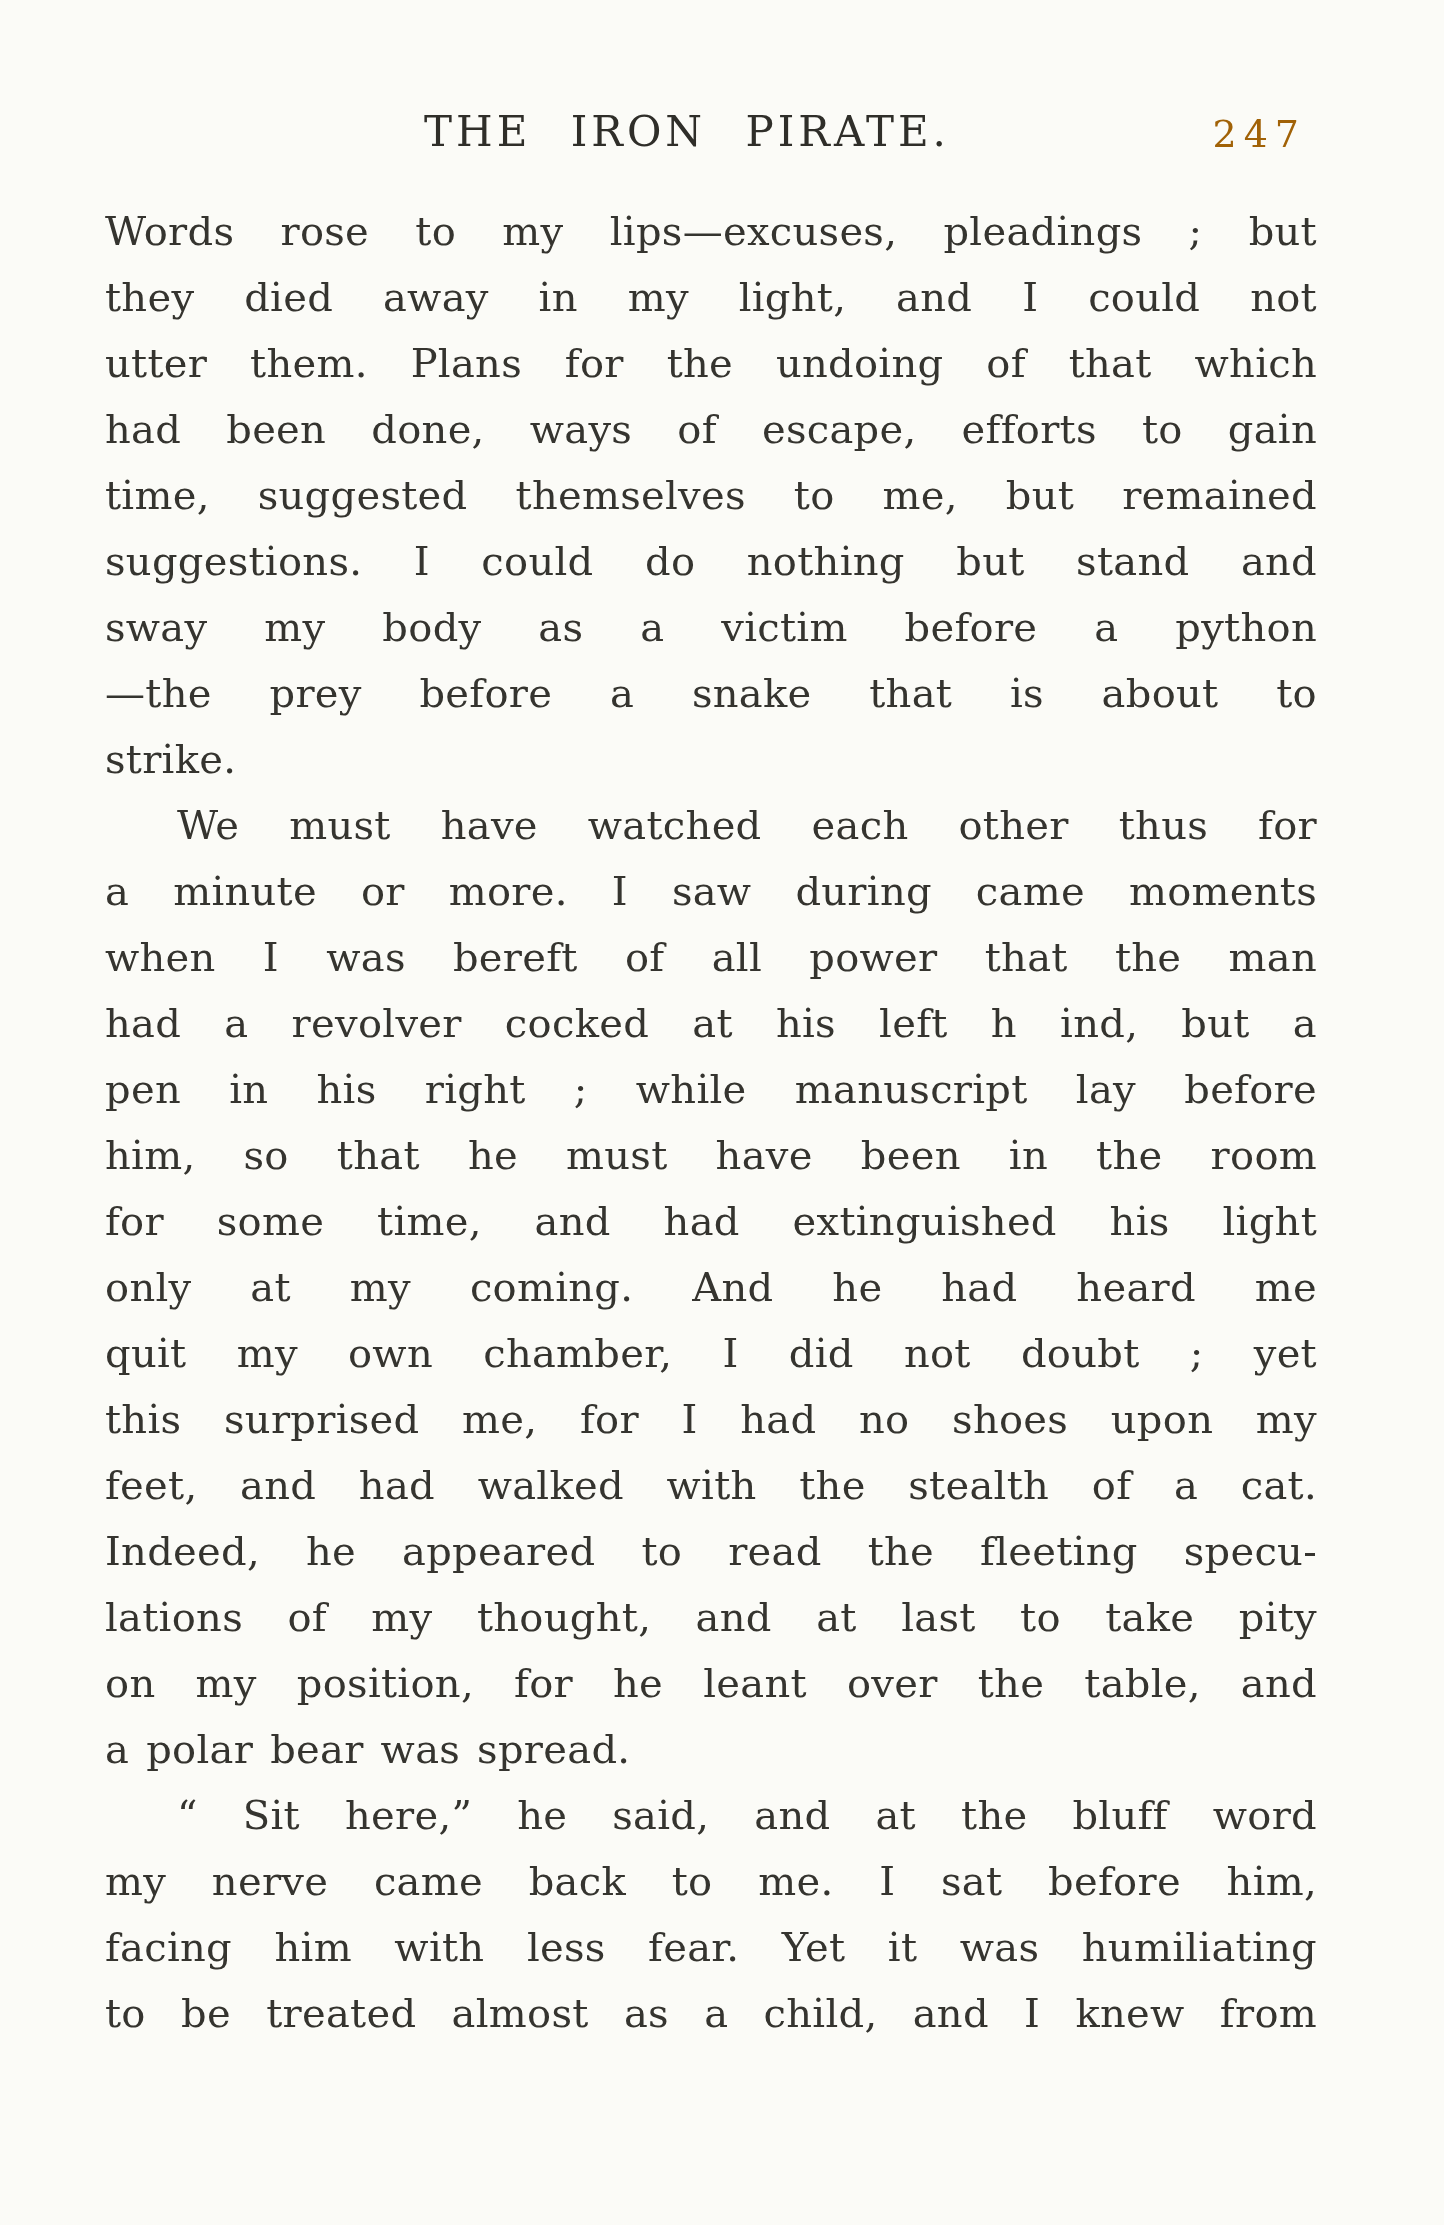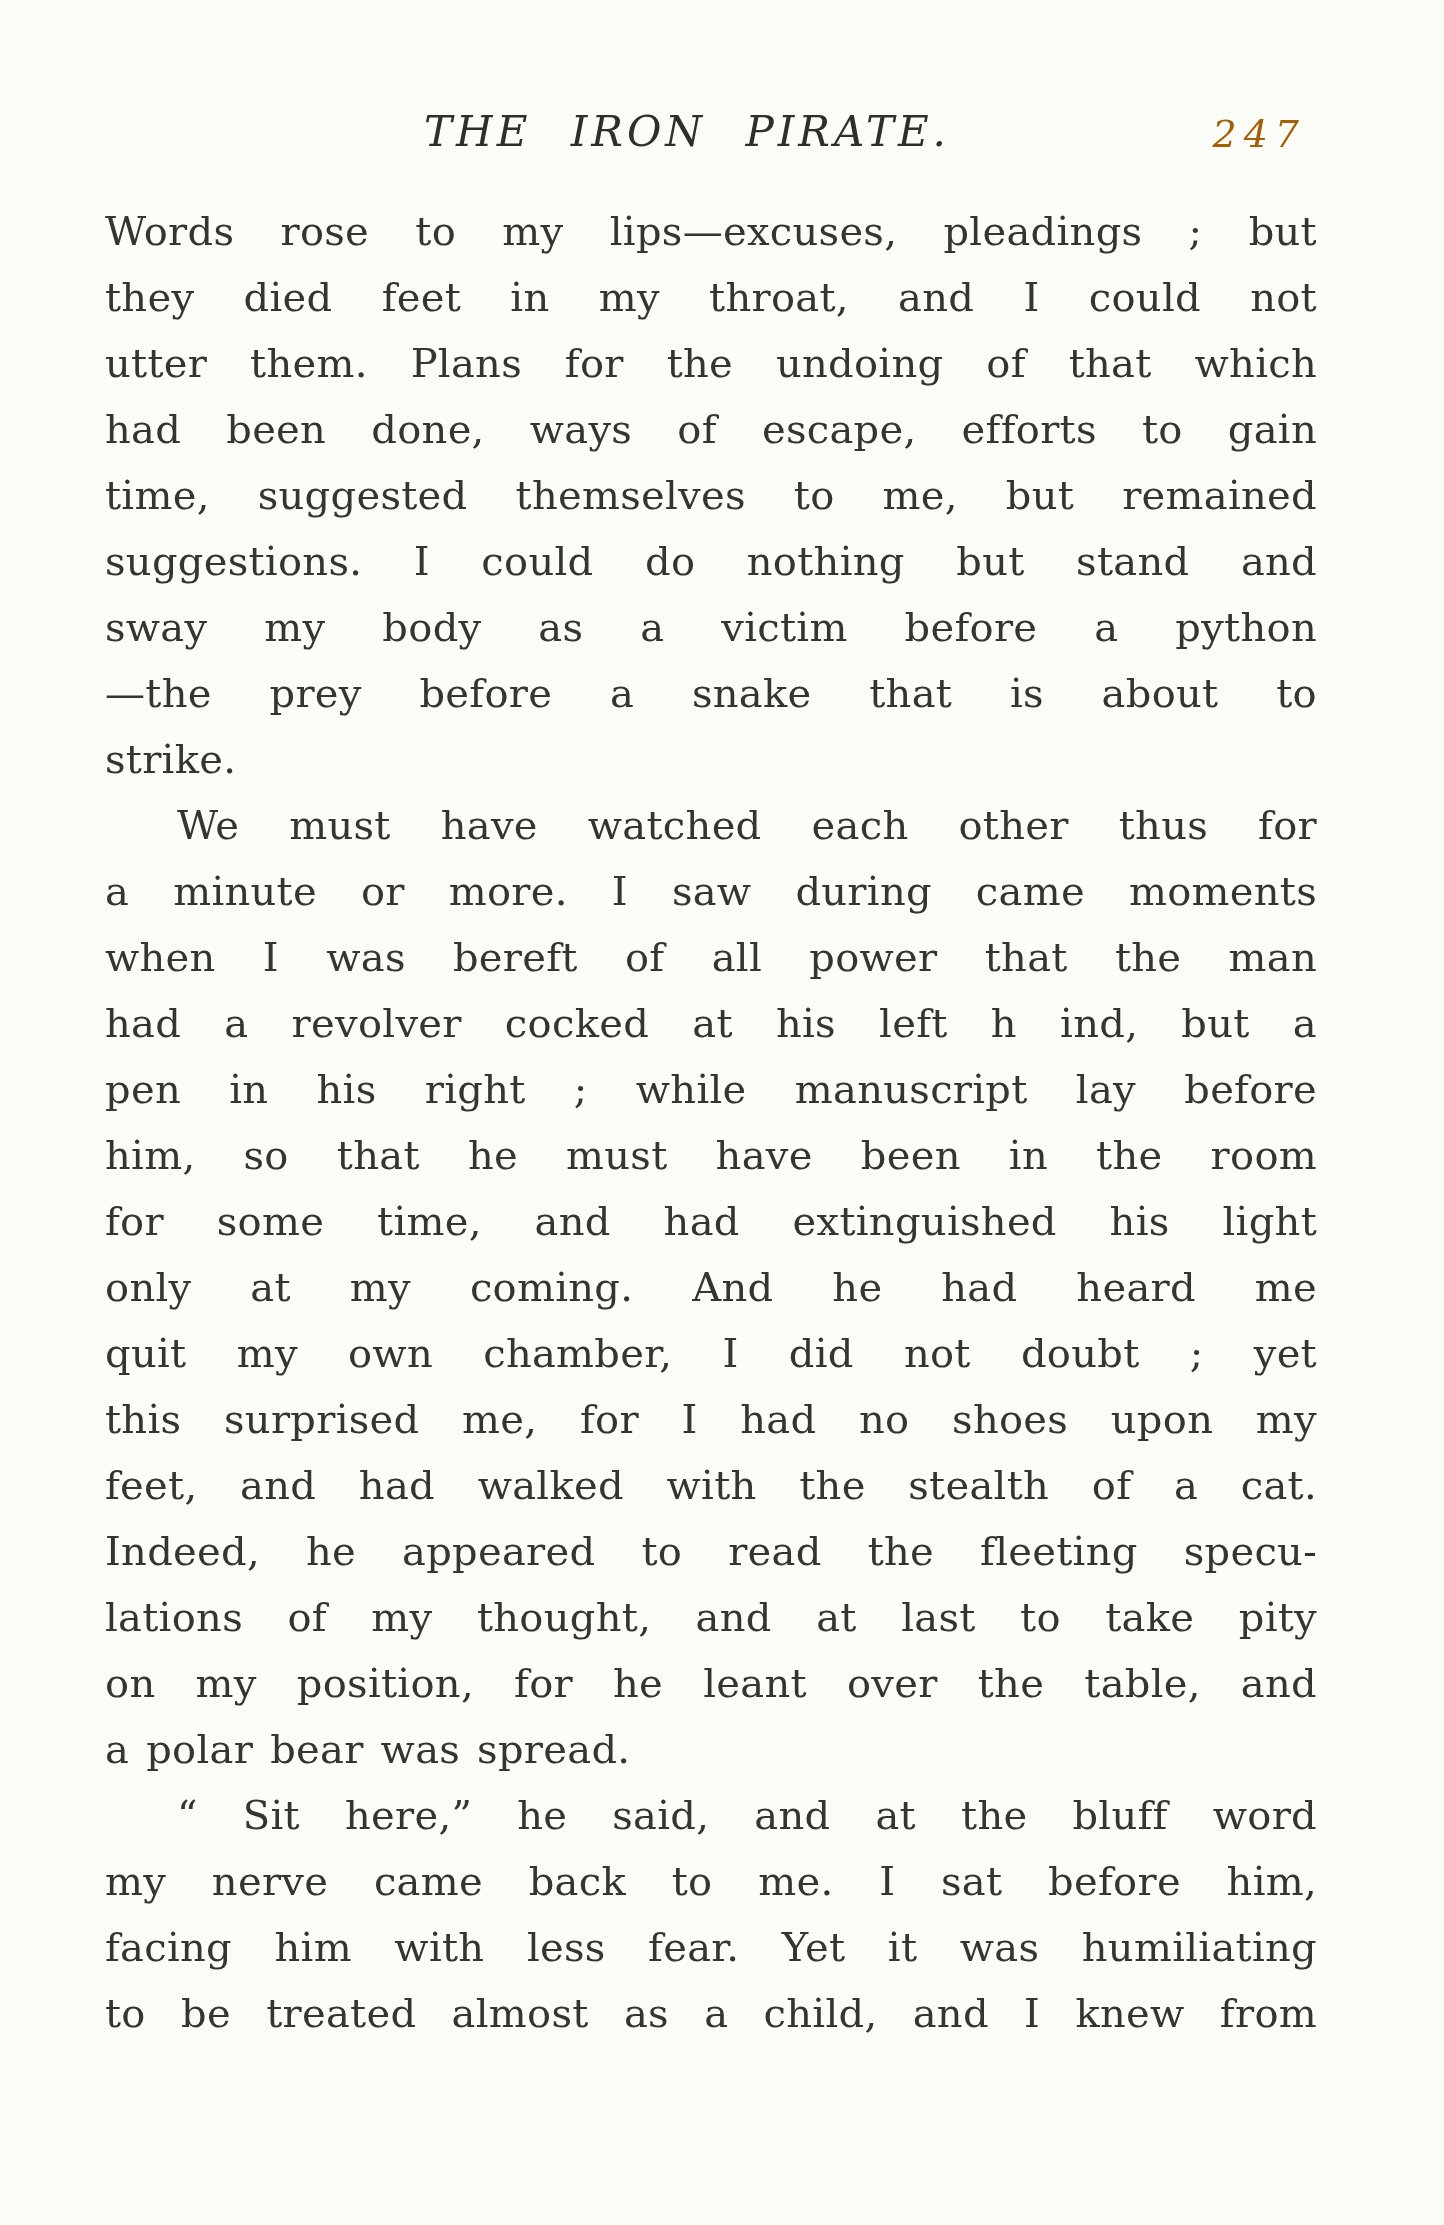--- a/index.html
+++ b/index.html
@@ -19,21 +19,20 @@
     width: 1444px;
     height: 2225px;
     box-sizing: border-box;
     padding-top: 106px;
   }
   .page-header {
     position: relative;
     width: 1210px;
     margin: 0 0 0 106px;
     height: 56px;
-    font-style: italic;
   }
   .running-title {
     text-align: center;
     font-size: 42px;
     line-height: 52px;
     letter-spacing: 4px;
     word-spacing: 22px;
     color: #2f2e29;
     transform: translateX(-24px);
   }
@@ -74,21 +73,21 @@
 <body>
 
 <div class="page">
   <header class="page-header">
     <div class="running-title">THE IRON PIRATE.</div>
     <div class="page-number">247</div>
   </header>
   <main class="page-body">
       <div class="paragraph">
         <div class="line">Words rose to my lips—excuses, pleadings ; but</div>
-        <div class="line">they died feet in my throat, and I could not</div>
+        <div class="line">they died away in my light, and I could not</div>
         <div class="line">utter them.  Plans for the undoing of that which</div>
         <div class="line">had been done, ways of escape, efforts to gain</div>
         <div class="line">time, suggested themselves to me, but remained</div>
         <div class="line">suggestions.  I could do nothing but stand and</div>
         <div class="line">sway my body as a victim before a python</div>
         <div class="line">—the prey before a snake that is about to</div>
         <div class="line flush">strike.</div>
       </div>
       <div class="paragraph">
         <div class="line indent">We must have watched each other thus for</div>

